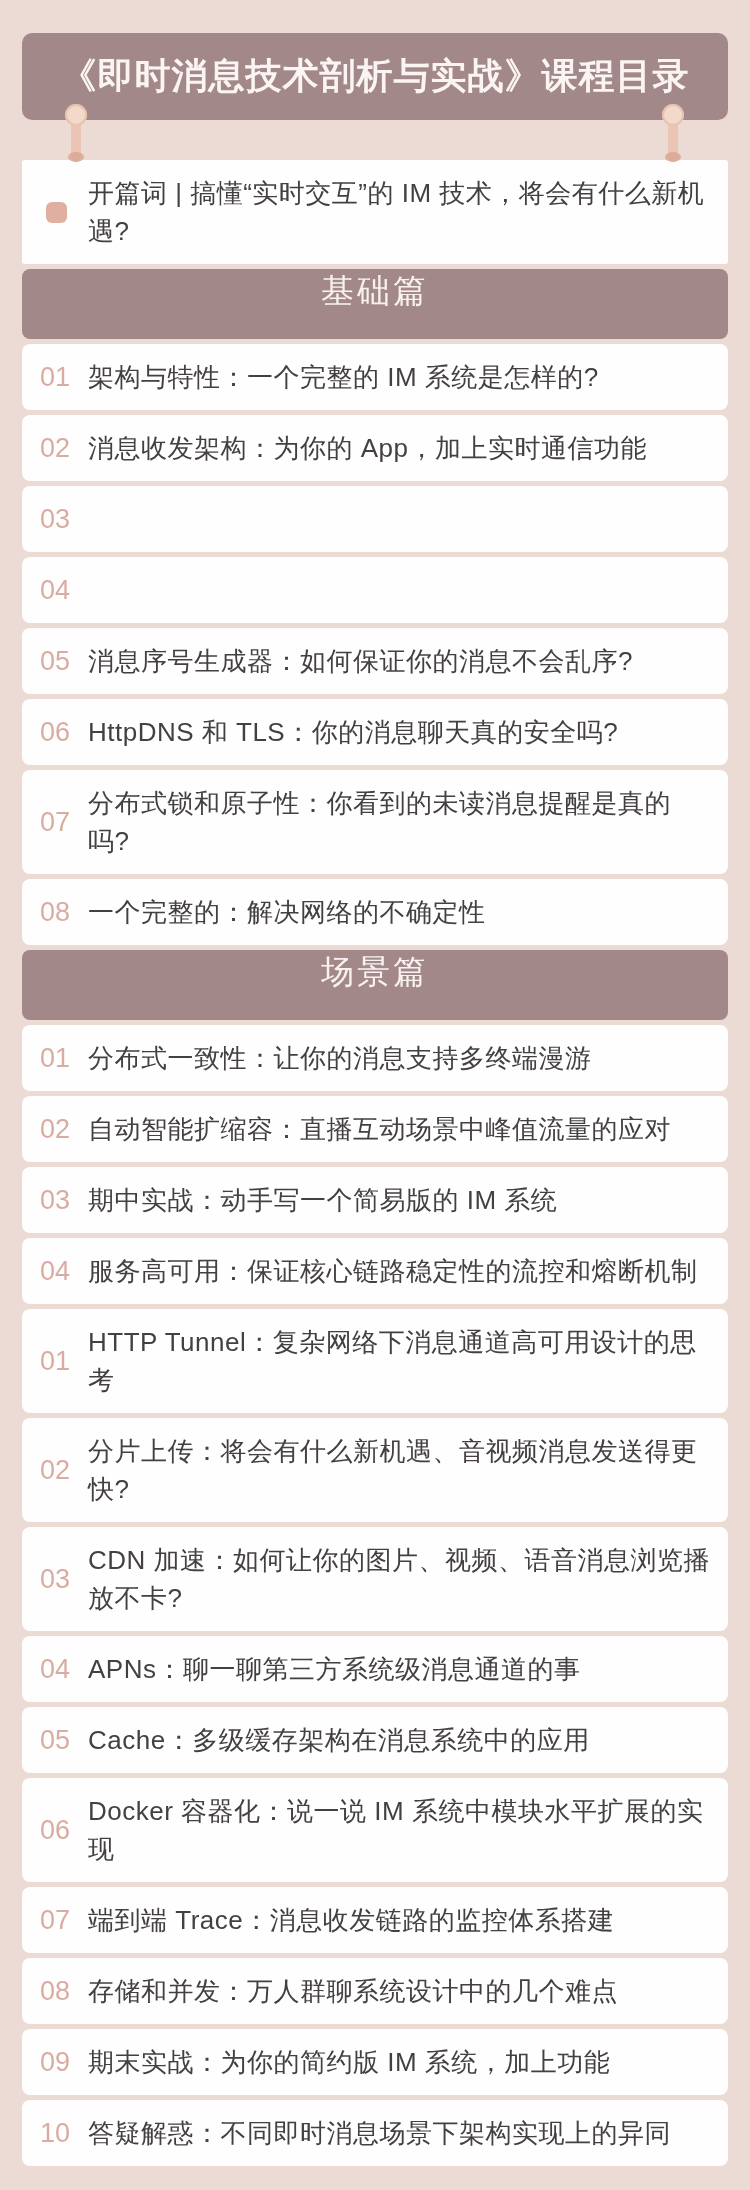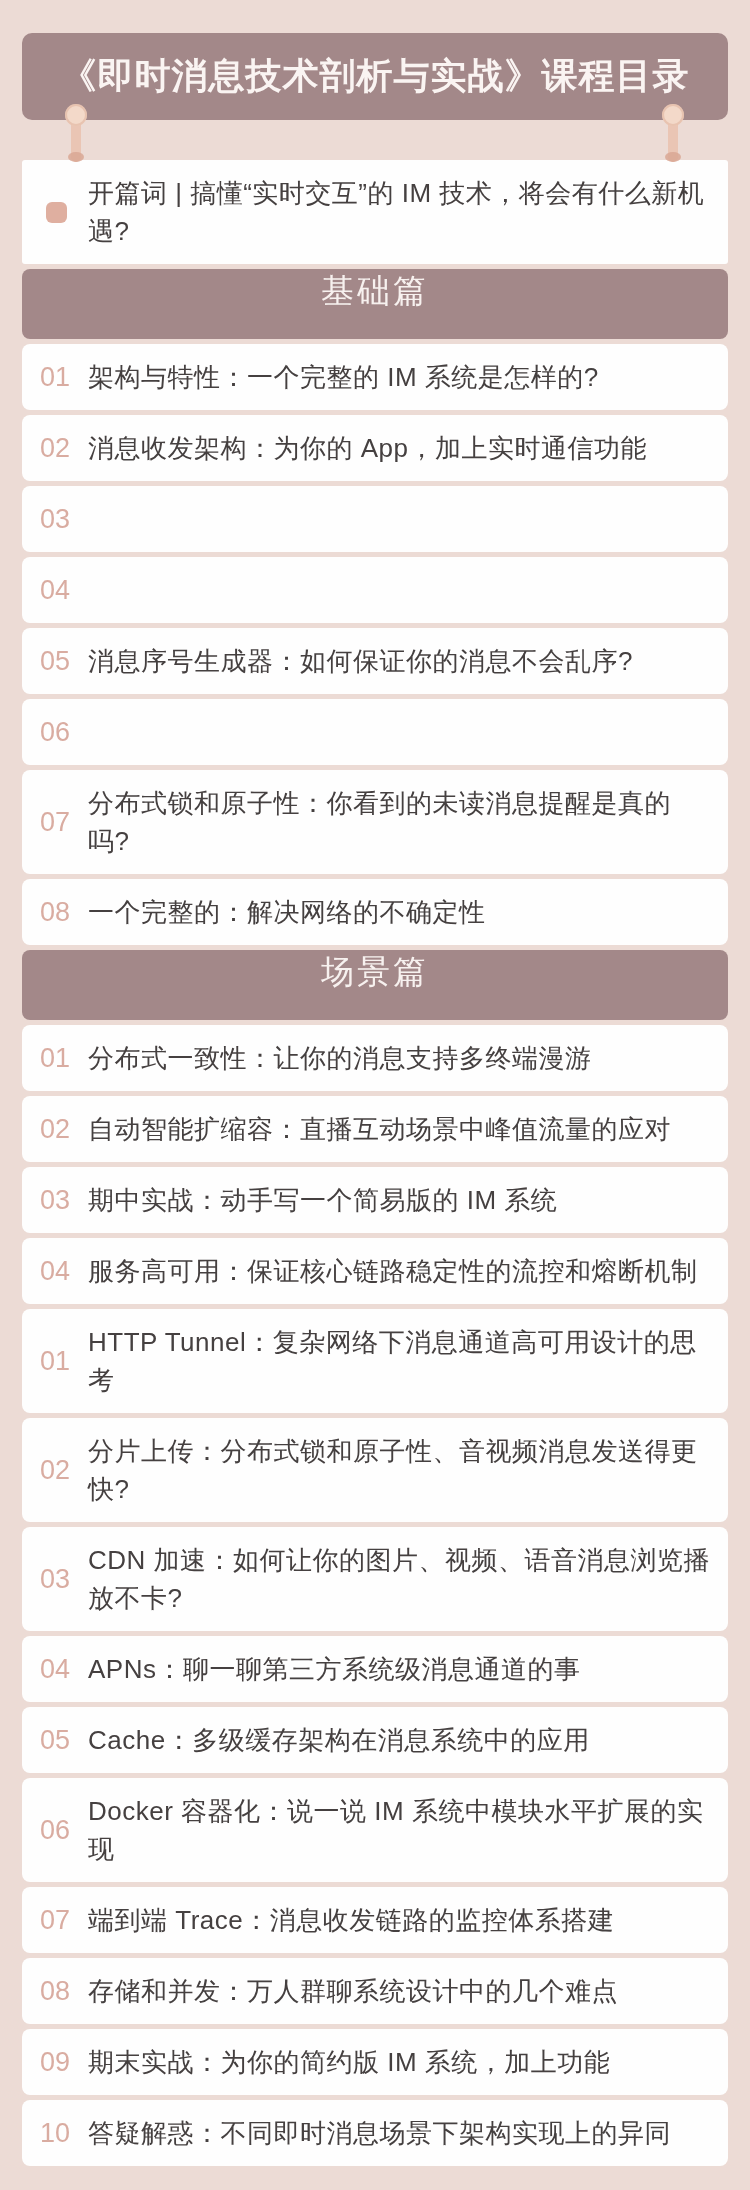--- a/index.html
+++ b/index.html
@@ -196,20 +196,21 @@
   </div>
   <div class="item">
     <span class="num">04</span>
   </div>
   <div class="item">
     <span class="num">05</span>
     <span class="item-title">消息序号生成器：如何保证你的消息不会乱序?</span>
   </div>
   <div class="item">
     <span class="num">06</span>
+    <span class="item-title">HttpDNS 和 TLS：你的消息聊天真的安全吗?</span>
   </div>
   <div class="item">
     <span class="num">07</span>
     <span class="item-title">分布式锁和原子性：你看到的未读消息提醒是真的吗?</span>
   </div>
   <div class="item">
     <span class="num">08</span>
     <span class="item-title">一个完整的：解决网络的不确定性</span>
   </div>
 
@@ -232,21 +233,21 @@
     <span class="num">04</span>
     <span class="item-title">服务高可用：保证核心链路稳定性的流控和熔断机制</span>
   </div>
 
   <div class="item">
     <span class="num">01</span>
     <span class="item-title">HTTP Tunnel：复杂网络下消息通道高可用设计的思考</span>
   </div>
   <div class="item">
     <span class="num">02</span>
-    <span class="item-title">分片上传：分布式锁和原子性、音视频消息发送得更快?</span>
+    <span class="item-title">分片上传：将会有什么新机遇、音视频消息发送得更快?</span>
   </div>
   <div class="item">
     <span class="num">03</span>
     <span class="item-title">CDN 加速：如何让你的图片、视频、语音消息浏览播放不卡?</span>
   </div>
   <div class="item">
     <span class="num">04</span>
     <span class="item-title">APNs：聊一聊第三方系统级消息通道的事</span>
   </div>
   <div class="item">

